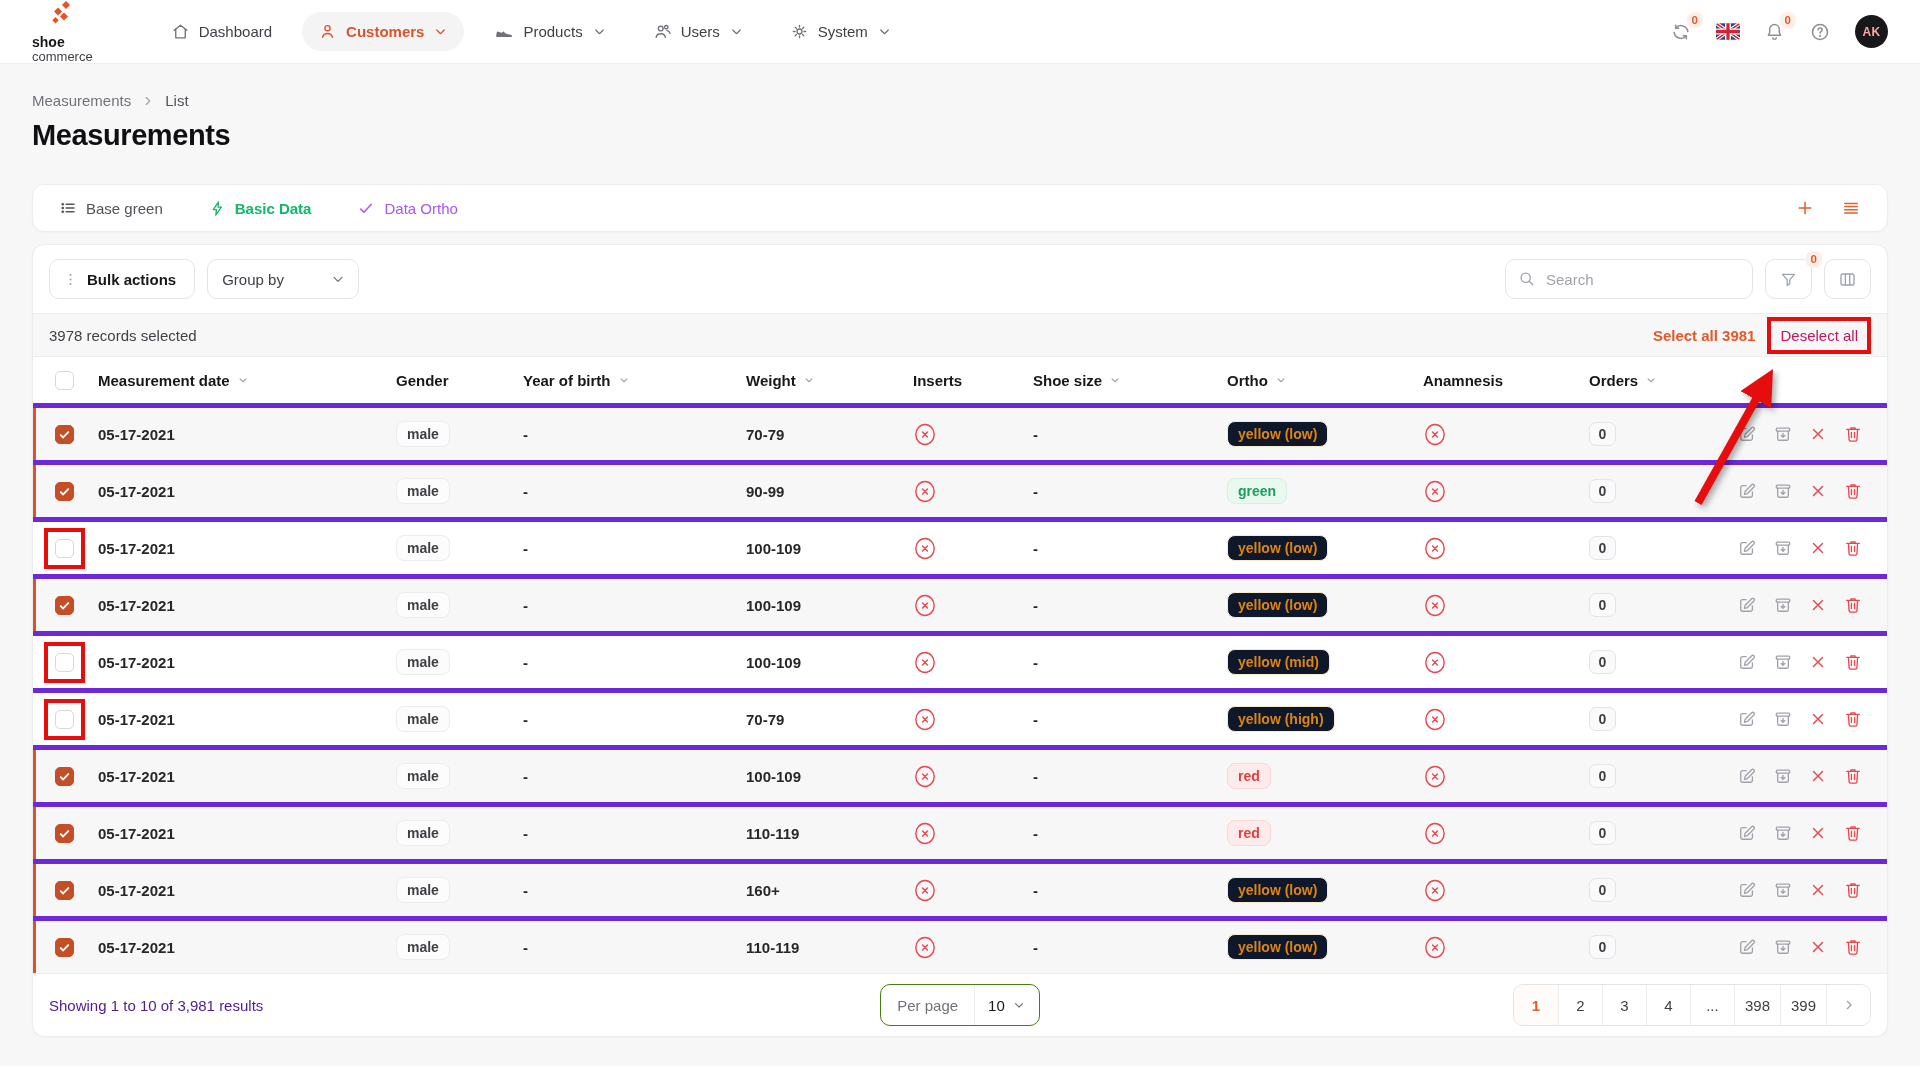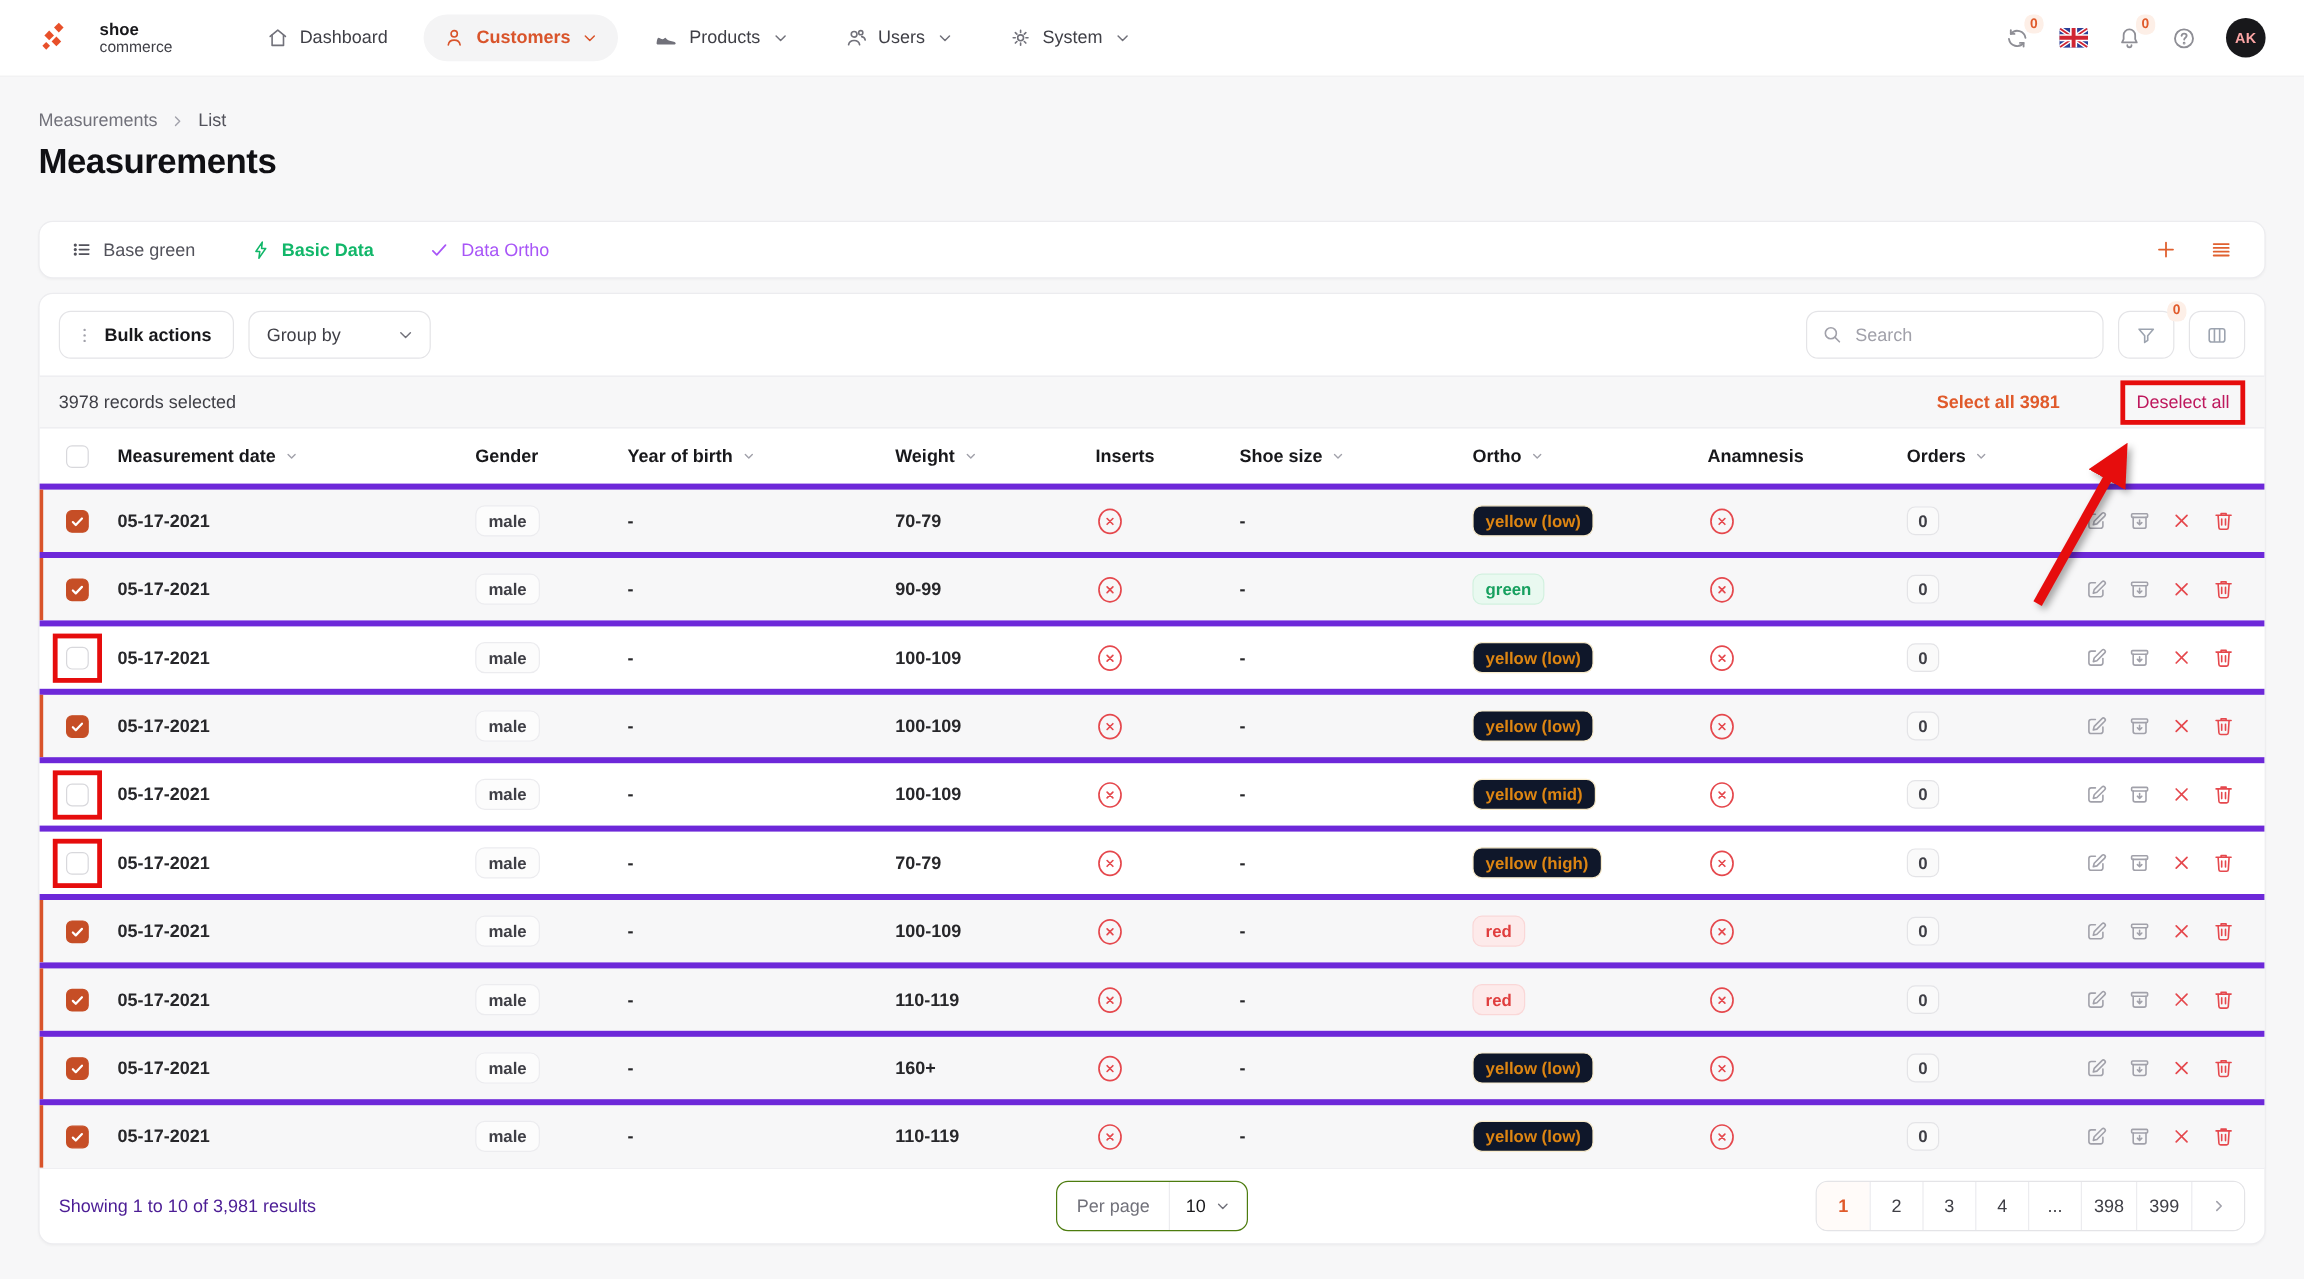--- a/index.html
+++ b/index.html
@@ -2,21 +2,21 @@
 <html><head>
 <meta charset="utf-8">
 <style>
   * { margin:0; padding:0; box-sizing:border-box; }
   html,body { width:1920px; height:1066px; }
   body { background:#f7f7f8; font-family:"Liberation Sans", sans-serif; color:#27272a; overflow:hidden; }
   svg { display:block; }
 
   
   .navbar { height:64px; background:#fff; border-bottom:1px solid #efeff1; display:flex; align-items:center; padding:0 32px; }
-  .logo { display:flex; align-items:center; gap:25px; margin-right:62px; }
+  .logo { display:flex; align-items:center; gap:9px; margin-right:62px;flex-direction:column; }
   .logo-text { line-height:1.05; }
   .logo-text .l1 { font-size:14px; font-weight:700; color:#18181b; }
   .logo-text .l2 { font-size:13px; color:#3f3f46; }
   .nav-items { display:flex; align-items:center; gap:14px; }
   .nav-item { display:flex; align-items:center; gap:9px; padding:10px 16px; border-radius:999px; font-size:15px; color:#3f3f46; cursor:pointer; border:none; background:transparent; font-family:inherit; }
   .nav-item svg { color:#71717a; }
   .nav-item.active { background:#f4f4f5; color:#d9542b; font-weight:600; }
   .nav-item.active svg { color:#d9542b; }
   .nav-right { margin-left:auto; display:flex; align-items:center; gap:24px; }
   .icon-btn { position:relative; background:none; border:none; color:#8e8e95; cursor:pointer; padding:0; }
@@ -46,21 +46,21 @@
   .groupby svg { color:#71717a; }
   .toolbar-spacer { flex:1; }
   .search-wrap { position:relative; }
   .search-wrap svg { position:absolute; left:12px; top:10px; color:#a1a1aa; }
   .search-input { width:248px; height:40px; border:1px solid #e4e4e7; border-radius:10px; padding:0 12px 0 40px; font-size:15px; font-family:inherit; color:#3f3f46; outline:none; }
   .search-input::placeholder { color:#a1a1aa; }
   .sq-btn { position:relative; width:47px; height:40px; border:1px solid #e4e4e7; border-radius:10px; background:#fff; display:flex; align-items:center; justify-content:center; color:#9ca3af; cursor:pointer; }
 
   
   .selbar { background:#f7f7f8; border-top:1px solid #ececef; border-bottom:1px solid #ececef; height:44px; display:flex; align-items:center; padding:0 16px; font-size:15px; color:#3f3f46; }
-  .selbar-right { margin-left:auto; display:flex; align-items:center;gap:39px; }
+  .selbar-right { margin-left:auto; display:flex; align-items:center; }
   .link-select-all { color:#e05a2b; font-weight:600; text-decoration:none; margin-right:12px; cursor:pointer; }
   .anno-frame { border:4px solid #e60d0d; padding:6px 9px; margin:-10px 0; }
   .link-deselect { color:#be185d; font-weight:400; text-decoration:none; cursor:pointer; }
 
   
   .grid-row { display:grid; grid-template-columns:56px 298px 127px 223px 167px 120px 194px 196px 166px 150px 1fr; align-items:center; }
   .thead { height:46px; font-size:15px; font-weight:700; color:#18181b; }
   .th { display:flex; align-items:center; gap:6px; padding-left:9px; }
   .sort { color:#a1a1aa; display:inline-flex; }
   .cb-cell { padding-left:22px; display:flex; align-items:center; }

